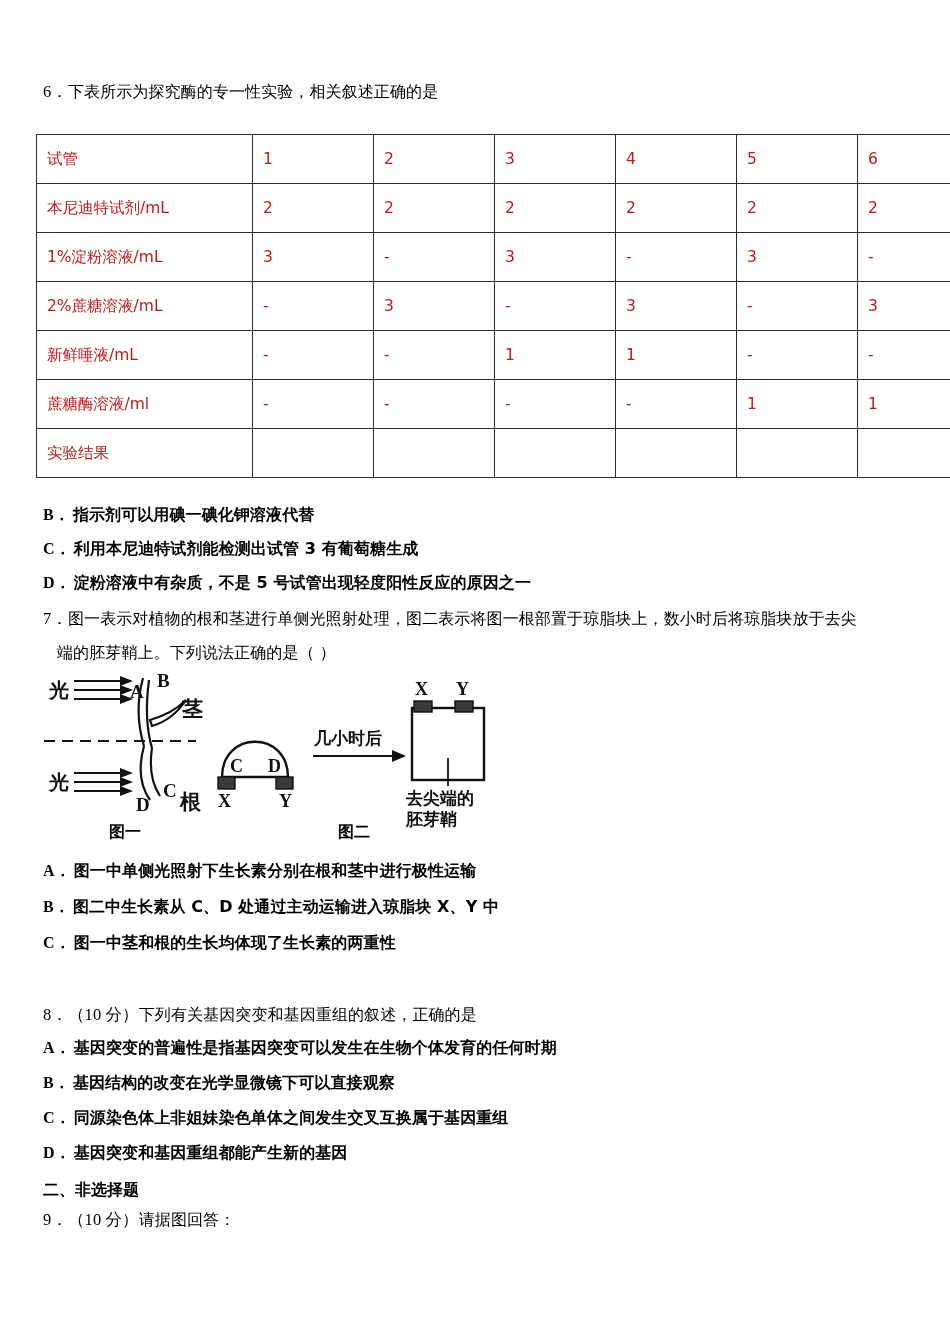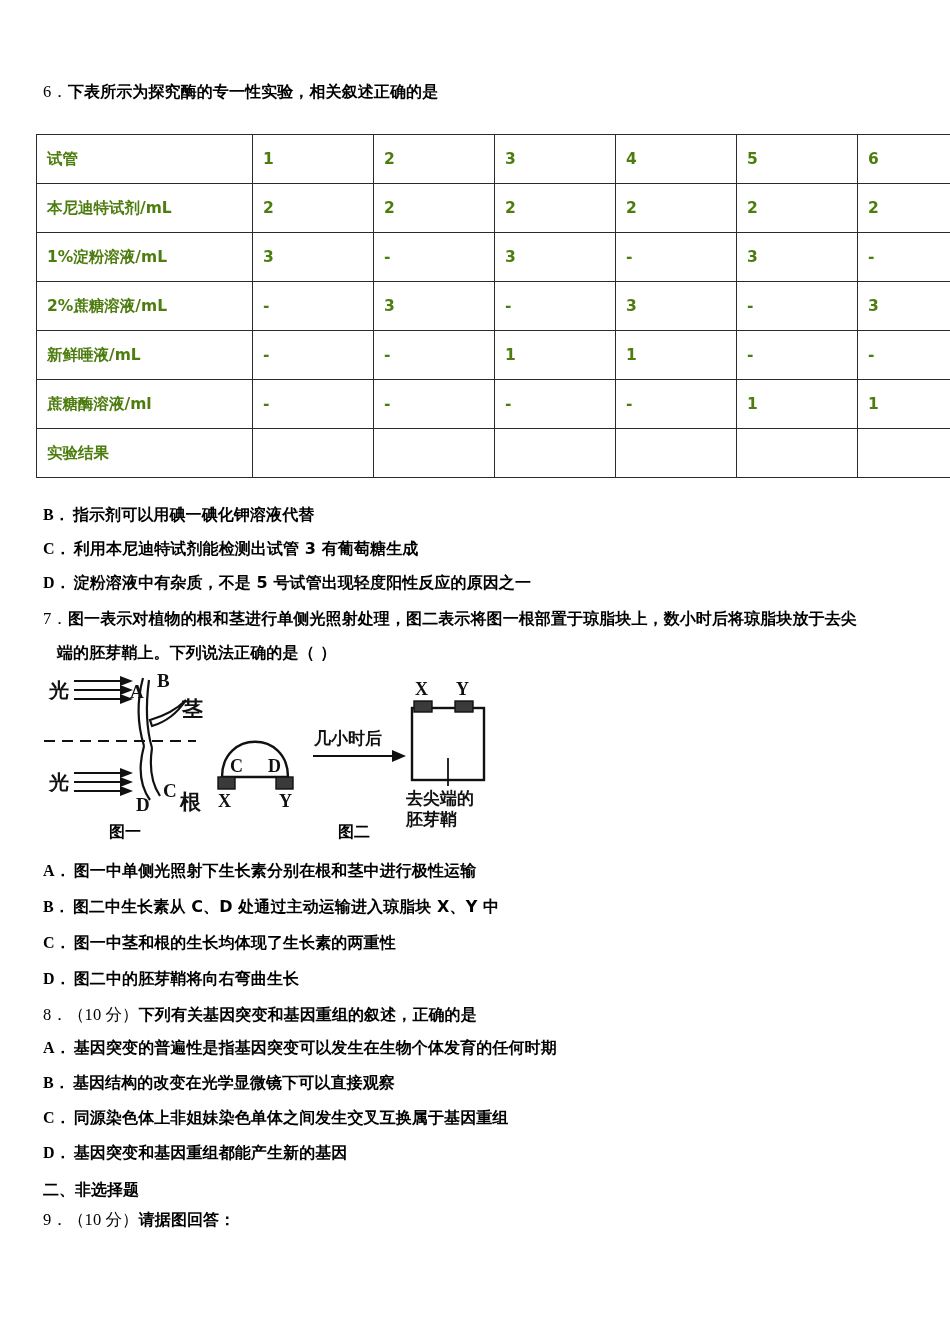--- a/index.html
+++ b/index.html
@@ -29,21 +29,21 @@
     line-height: 1.5;
     white-space: nowrap;
     letter-spacing: 0.1px;
   }
   .qnum {
     font-family: "Liberation Serif", serif;
     font-weight: normal;
   }
   .qbody {
     font-family: "DejaVu Sans", "Liberation Sans", sans-serif;
-    font-weight: bold;
+    font-weight: normal;
     font-size: 16px;
   }
   .optline {
     position: absolute;
     font-family: "DejaVu Sans", "Liberation Sans", sans-serif;
     font-weight: bold;
     font-size: 16px;
     white-space: nowrap;
     letter-spacing: 0.1px;
   }
@@ -67,24 +67,24 @@
     top: 134px;
     width: 870px;
     border-collapse: collapse;
     table-layout: fixed;
   }
   .exp-table td {
     border: 1.4px solid #2b2b2b;
     height: 48px;
     padding: 0 0 0 10px;
     font-family: "DejaVu Sans", "Liberation Sans", sans-serif;
-    font-weight: bold;
+    font-weight: normal;
     font-size: 15.5px;
     vertical-align: middle;
-    color: #4d7c0f;
+    color: #b91c1c;
   }
   .exp-table td.rowhead {
     width: 205px;
   }
   .exp-table td.datacell {
     width: 110px;
   }
 
   
   .figure-area {
@@ -276,23 +276,20 @@
 
   <div class="optline" style="left:43px; top:861px;">
     <span class="optlabel">A．</span><span>图一中单侧光照射下生长素分别在根和茎中进行极性运输</span>
   </div>
   <div class="optline" style="left:43px; top:897px;text-align:right;">
     <span class="optlabel">B．</span><span>图二中生长素从 C、D 处通过主动运输进入琼脂块 X、Y 中</span>
   </div>
   <div class="optline" style="left:43px; top:933px;">
     <span class="optlabel">C．</span><span>图一中茎和根的生长均体现了生长素的两重性</span>
   </div>
-  <div class="optline" style="left:43px; top:969px;">
-    <span class="optlabel">D．</span><span>图二中的胚芽鞘将向右弯曲生长</span>
-  </div>
 
   <div class="qline" style="left:43px; top:1003px;">
     <span class="qnum">8．</span><span class="qnum">（10 分）</span><span class="qbody">下列有关基因突变和基因重组的叙述，正确的是</span>
   </div>
   <div class="optline" style="left:43px; top:1038px;">
     <span class="optlabel">A．</span><span>基因突变的普遍性是指基因突变可以发生在生物个体发育的任何时期</span>
   </div>
   <div class="optline" style="left:43px; top:1073px;">
     <span class="optlabel">B．</span><span>基因结构的改变在光学显微镜下可以直接观察</span>
   </div>

